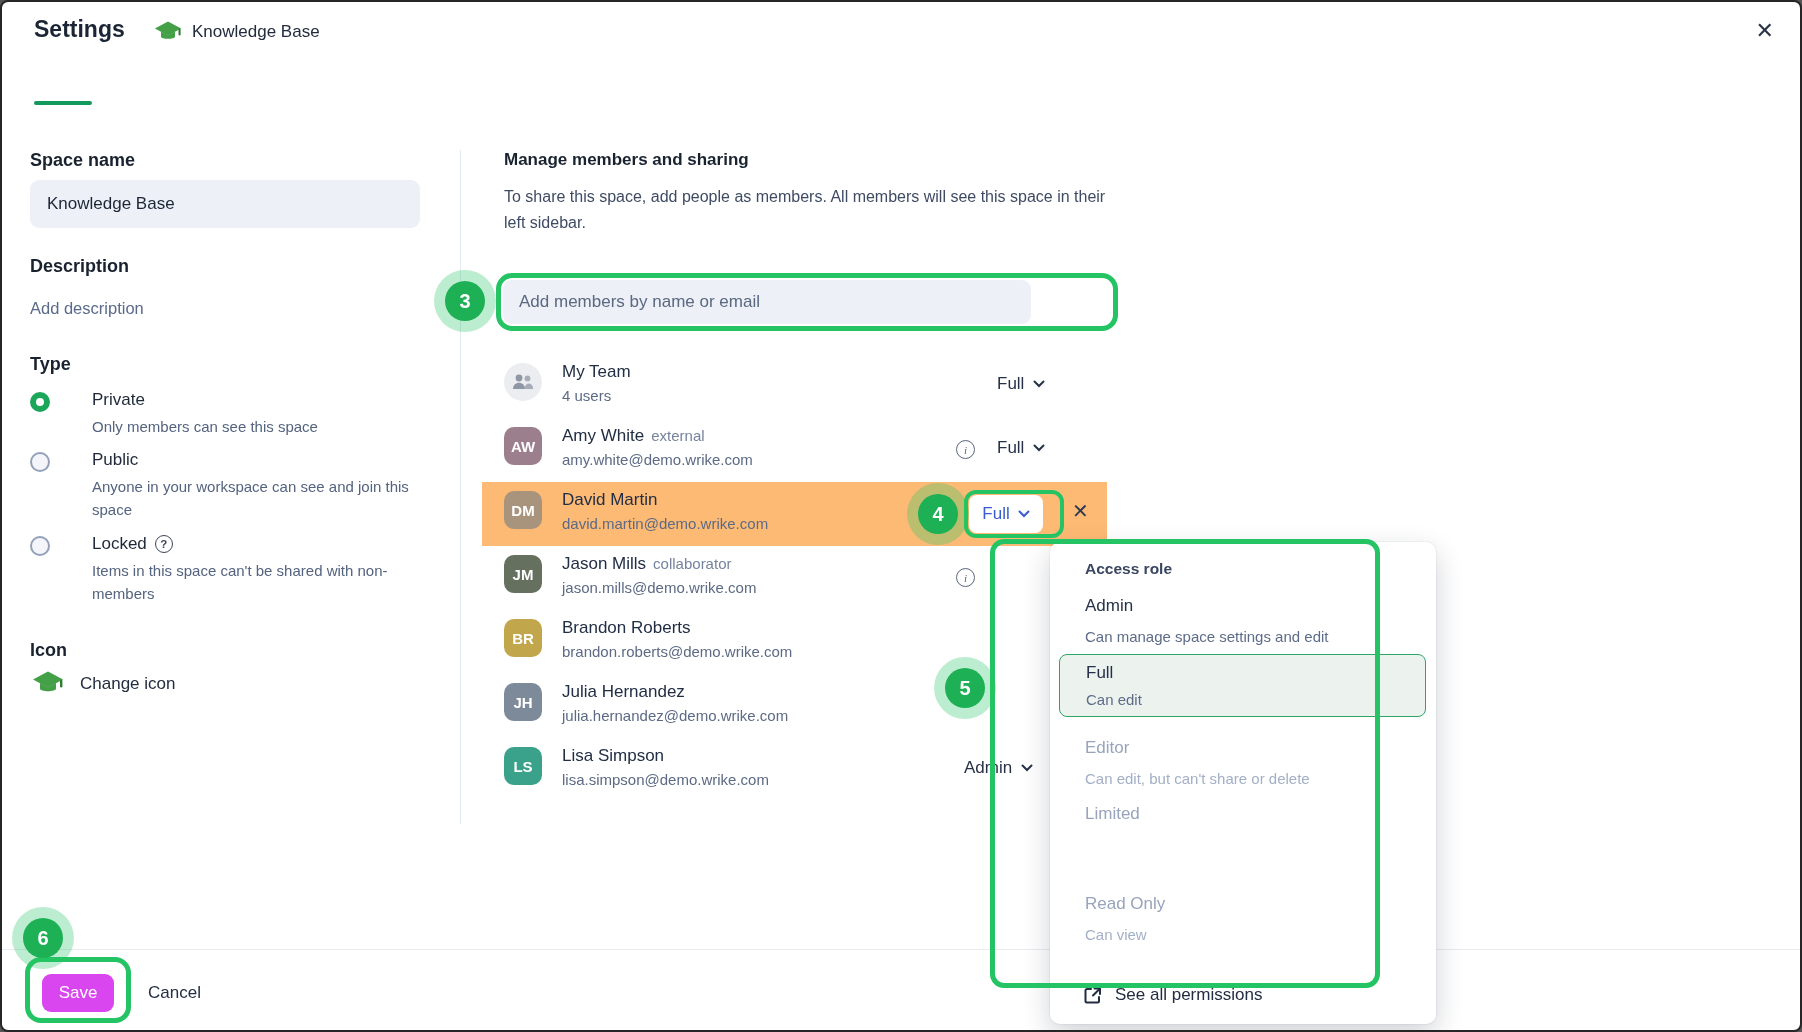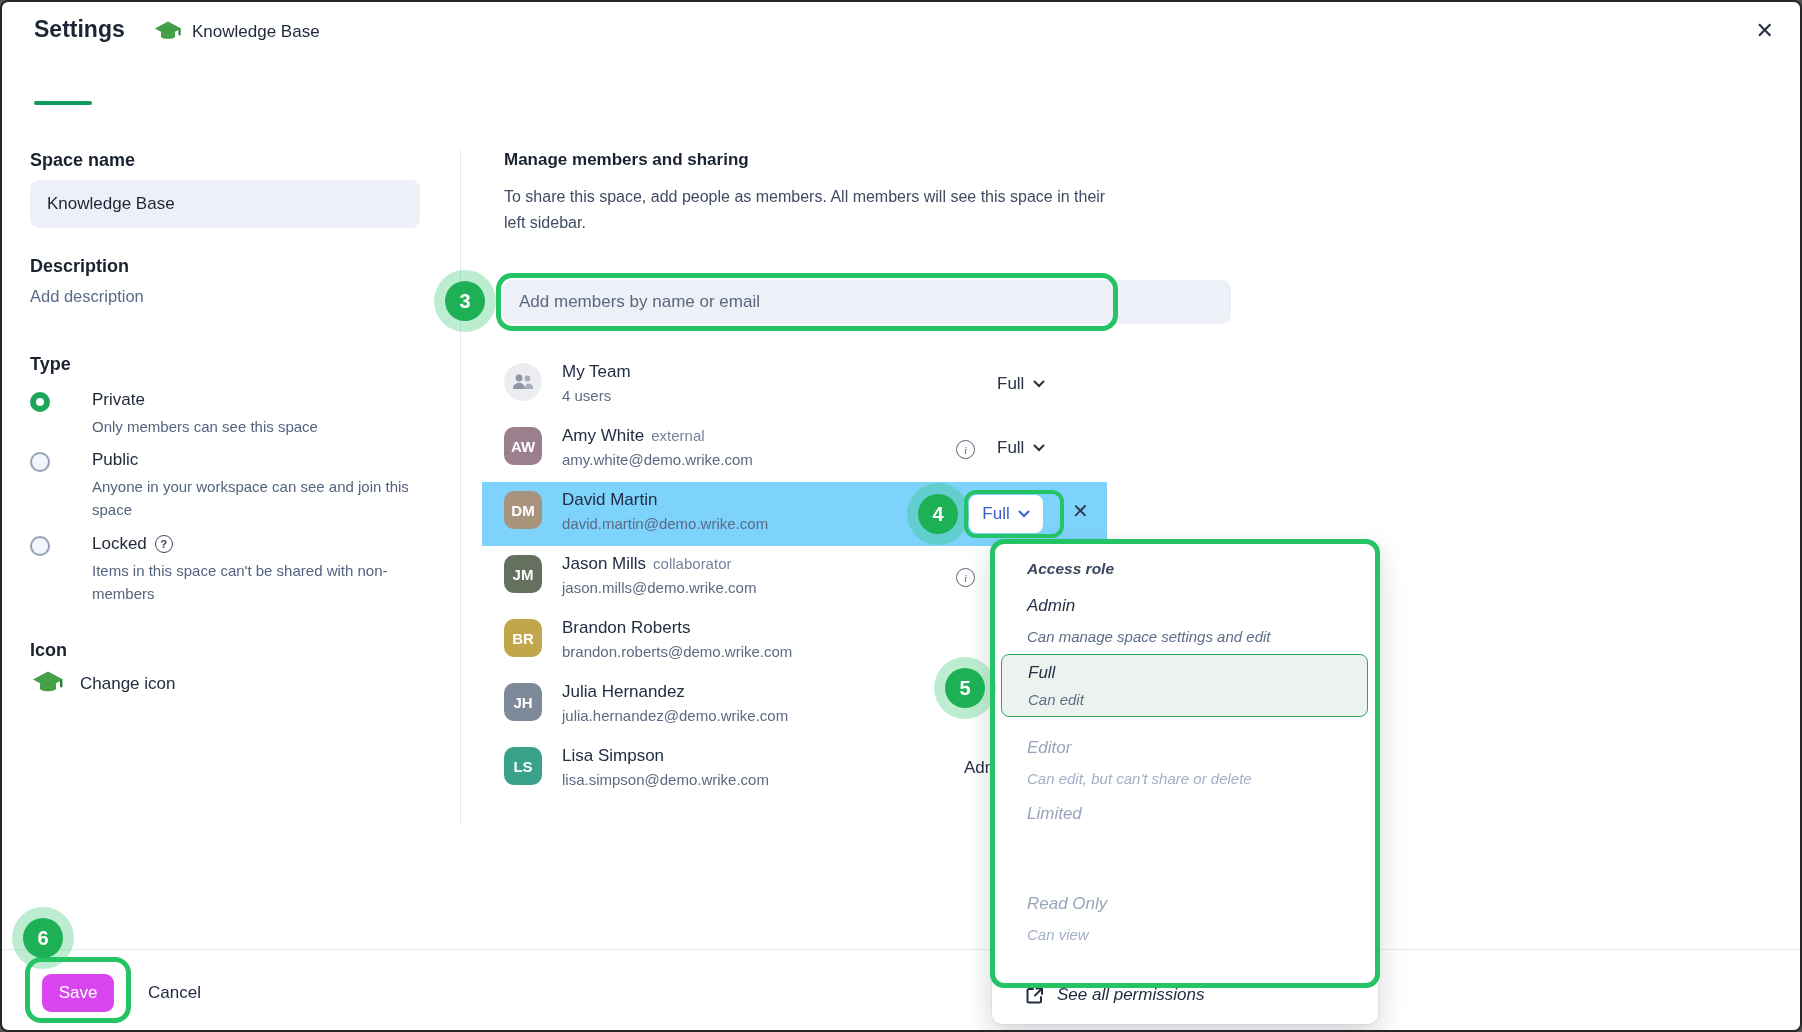--- a/index.html
+++ b/index.html
@@ -15,50 +15,50 @@
   .hdr-space-label { font-size:17px; color:#222c3d; }
   .close-btn { position:absolute; right:26px; top:18px; font-size:22px; color:#2a3346; cursor:pointer; line-height:1; font-weight:300; }
   
   .tabs { position:absolute; left:32px; top:68px; display:flex; gap:42px; font-size:16.5px; }
   .tab { color:#4d5d7a; cursor:pointer; }
   .tab.active { color:#1f2a3a; font-weight:500; }
   .tab-underline { position:absolute; left:32px; top:99px; width:58px; height:4px; background:#12995c; border-radius:2px; }
   
   .sec-label { position:absolute; font-size:18px; font-weight:700; color:#19222f; }
   .name-input { position:absolute; left:28px; top:178px; width:390px; height:48px; background:#edf0f7; border:none; border-radius:9px; font-size:17px; color:#1d2636; padding:0 17px; font-family:"Liberation Sans",sans-serif; }
-  .add-desc { position:absolute; left:28px; top:285px; font-size:16.5px; color:#5a6a88; cursor:pointer; }
+  .add-desc { position:absolute; left:28px; top:297px; font-size:16.5px; color:#5a6a88; cursor:pointer; }
   .radio-row { position:absolute; left:28px; }
   .radio { width:20px; height:20px; border-radius:50%; display:inline-block; }
   .radio.sel { border:6px solid #1ca65a; background:#fff; }
   .radio.unsel { border:2px solid #93a0b8; background:#f3f5fa; }
   .radio-label { position:absolute; left:62px; top:-2px; font-size:17px; color:#1e2838; white-space:nowrap; display:flex; align-items:center; gap:8px;}
   .radio-desc { position:absolute; left:62px; top:23px; font-size:15px; color:#54637f; line-height:23px; width:340px; }
   .help-circle { width:18px; height:18px; border:1.5px solid #3c4759; border-radius:50%; font-size:11.5px; color:#3c4759; display:inline-flex; align-items:center; justify-content:center; font-weight:700;}
   .change-icon-row { position:absolute; left:30px; top:668px; display:flex; align-items:center; gap:16px; cursor:pointer; }
   .change-icon-label { font-size:17px; color:#232d3f; }
   .v-divider { position:absolute; left:458px; top:148px; width:1px; height:674px; background:#e4e8ef; }
   
   .mm-title { position:absolute; left:502px; top:148px; font-size:17px; font-weight:700; color:#19222f; }
   .mm-sub { position:absolute; left:502px; top:182px; width:612px; font-size:16px; color:#3f4b63; line-height:26px; }
-  .add-input { position:absolute; left:501px; top:278px; width:728px; height:44px; background:#edf0f7; border:none; border-radius:9px; font-size:17px; color:#3c4a63; padding:0 16px; font-family:"Liberation Sans",sans-serif;}
+  .add-input { position:absolute; left:501px; top:278px; width:528px; height:44px; background:#edf0f7; border:none; border-radius:9px; font-size:17px; color:#3c4a63; padding:0 16px; font-family:"Liberation Sans",sans-serif;}
   .add-input::placeholder { color:#5a6880; opacity:1; }
   
   .mrow { position:absolute; left:480px; width:625px; height:64px; }
-  .mrow.hl { background:#7dd3fc; }
+  .mrow.hl { background:#fdba74; }
   .avatar { position:absolute; left:22px; top:9px; width:38px; height:38px; border-radius:10px; color:#fff; font-size:15px; font-weight:700; display:flex; align-items:center; justify-content:center; }
   .avatar.team { border-radius:50%; background:#ecedf0; }
   .m-name { position:absolute; left:80px; top:8px; font-size:17px; color:#222e44; white-space:nowrap; }
   .m-tag { font-size:15px; color:#76839d; margin-left:7px; }
   .m-sub { position:absolute; left:80px; top:33px; font-size:15px; color:#5c6a84; white-space:nowrap; }
   .m-role { position:absolute; left:515px; top:20px; display:flex; align-items:center; gap:9px; font-size:17px; color:#273248; cursor:pointer; white-space:nowrap; }
   .m-info { position:absolute; left:474px; top:22px; width:19px; height:19px; border:1.5px solid #5a647c; border-radius:50%; color:#5a647c; font-size:11px; font-style:italic; font-family:"Liberation Serif",serif; display:flex; align-items:center; justify-content:center; }
   .dm-btn { position:absolute; left:487px; top:13px; width:74px; height:38px; background:#fff; border-radius:8px; display:flex; align-items:center; justify-content:center; gap:8px; font-size:17px; color:#3a5cd0; cursor:pointer; }
   .dm-remove { position:absolute; left:590px; top:19px; font-size:20px; font-weight:300; color:#2e3a52; cursor:pointer; line-height:1;}
   
-  .dd-panel { position:absolute; left:990px; top:540px; width:386px; height:482px; background:#fff; border-radius:10px; box-shadow:0 10px 28px rgba(20,30,50,.20), 0 0 0 1px rgba(20,30,50,.04); z-index:5;font-style:italic; }
+  .dd-panel { position:absolute; left:1048px; top:540px; width:386px; height:482px; background:#fff; border-radius:10px; box-shadow:0 10px 28px rgba(20,30,50,.20), 0 0 0 1px rgba(20,30,50,.04); z-index:5; }
   .dd-header { position:absolute; left:35px; top:18px; font-size:15.5px; font-weight:700; color:#3a4660; }
   .dd-label { position:absolute; left:35px; font-size:17px; color:#27324a; }
   .dd-desc { position:absolute; left:35px; font-size:15px; color:#5d6c88; line-height:23px; }
   .dd-label.dis { color:#98a4bc; }
   .dd-desc.dis { color:#a3afc6; }
   .dd-sel { position:absolute; left:9px; top:112px; width:367px; height:63px; background:#ecf3ee; border:1px solid #2fa564; border-radius:8px; cursor:pointer; }
   .dd-sel .lbl { position:absolute; left:26px; top:8px; font-size:17px; color:#27324a; }
   .dd-sel .dsc { position:absolute; left:26px; top:36px; font-size:15px; color:#5d6c88; }
   .dd-footer { position:absolute; left:33px; top:443px; display:flex; align-items:center; gap:13px; font-size:17px; color:#222d40; cursor:pointer; }
   

